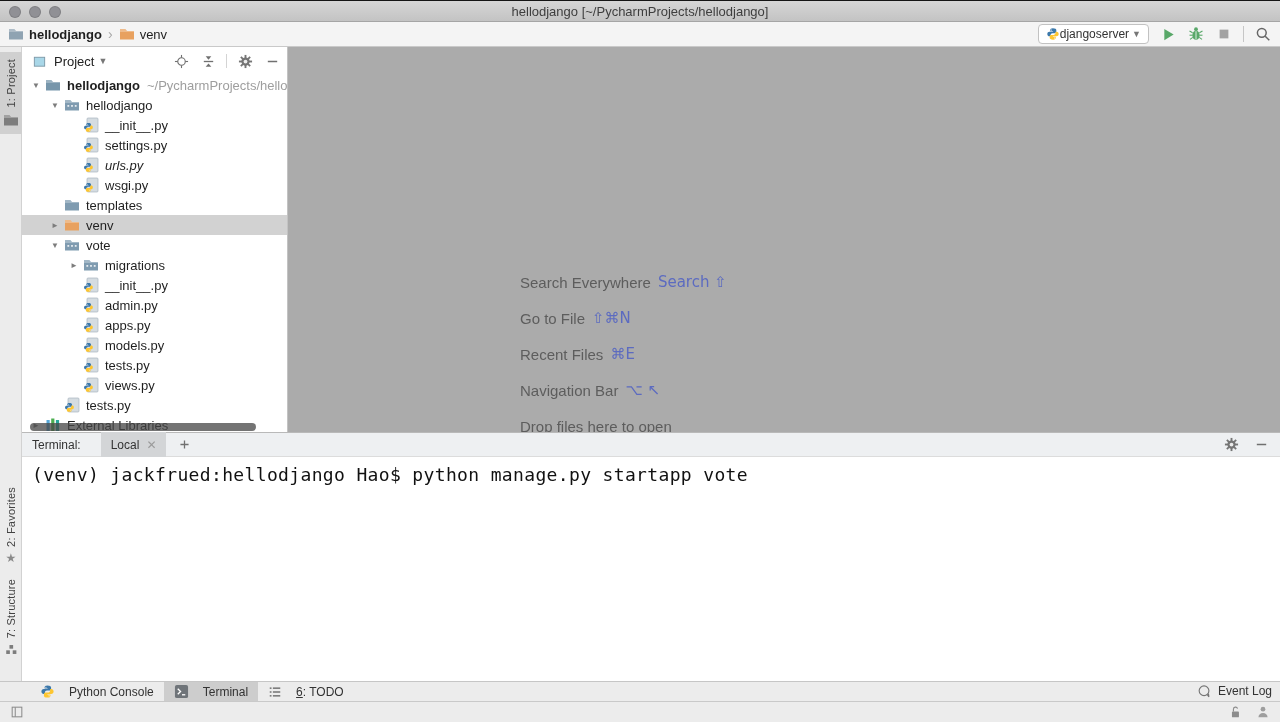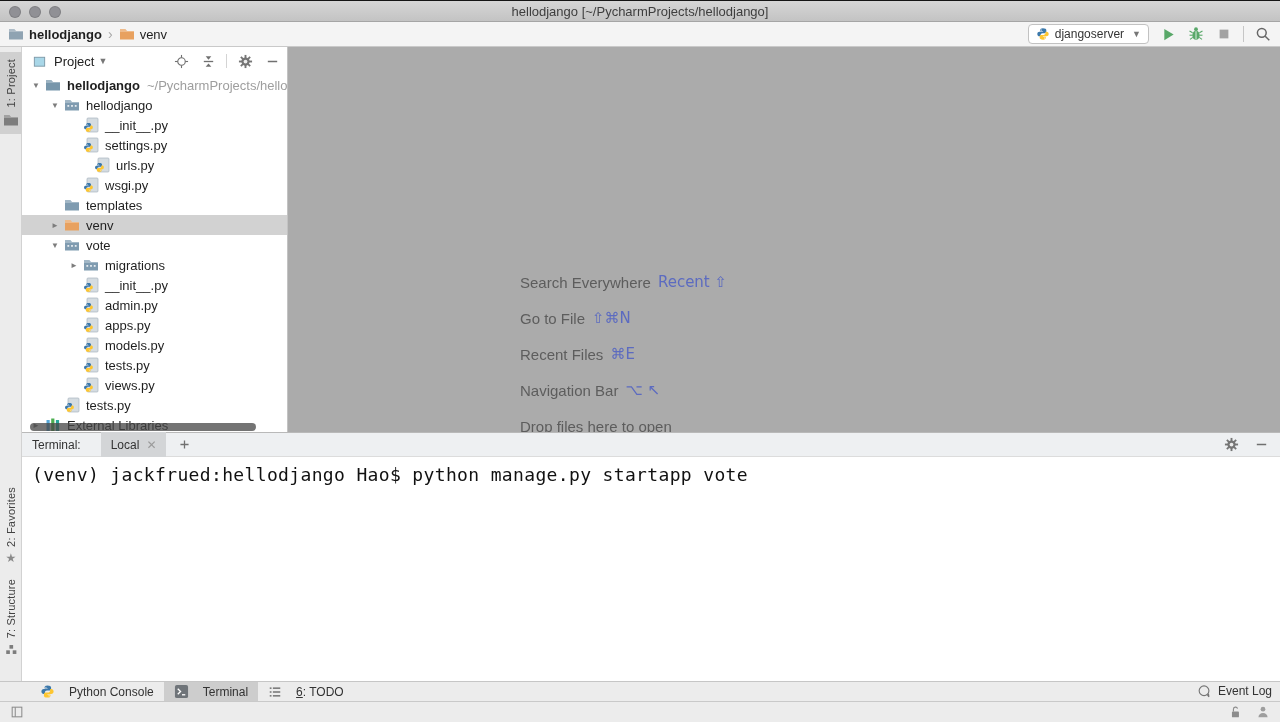--- a/index.html
+++ b/index.html
@@ -14,21 +14,21 @@
   .traffic span { width:12px; height:12px; border-radius:50%; background:#909095; border:1px solid rgba(0,0,0,.12); }
 
   
   .toolbar { position:absolute; top:22px; left:0; right:0; height:25px; background:#f4f4f4;
     border-bottom:1px solid #c9c9c9; display:flex; align-items:center; padding:0 8px; }
   .breadcrumbs { display:flex; align-items:center; gap:4px; flex:1; }
   .crumb { display:flex; align-items:center; gap:5px; cursor:default; }
   .crumb .lbl.bold { font-weight:bold; }
   .crumb-sep { color:#a8a8a8; font-size:14px; margin:0 2px; }
   .run-controls { display:flex; align-items:center; gap:10px; }
-  .run-pill { display:flex; align-items:center; gap:5px; background:#fff; border:1px solid #c2c2c2;
+  .run-pill { display:flex; align-items:center; background:#fff; border:1px solid #c2c2c2;
     border-radius:4px; height:20px; padding:0 7px; font-size:12px; color:#333; }
   .run-pill .dd { color:#777; font-size:9px; margin-left:3px; }
   .tbtn { display:inline-flex; width:18px; height:18px; align-items:center; justify-content:center; cursor:pointer; }
   .tb-divider { width:1px; height:16px; background:#c6c6c6; }
 
   
   .stripe { position:absolute; left:0; top:47px; bottom:41px; width:22px; background:#ececec; border-right:1px solid #d2d2d2; }
   .stripe-tab { position:absolute; left:0; width:22px; display:flex; flex-direction:column; align-items:center; gap:5px; padding:7px 0 6px; cursor:pointer; }
   .stripe-tab.selected { background:#d0d0d0; }
   .vlabel { writing-mode:vertical-rl; transform:rotate(180deg); font-size:11px; color:#424242; letter-spacing:.2px; white-space:nowrap; }
@@ -289,21 +289,21 @@
                 <path d="M7.9 1.5c-2.2 0-3 .9-3 2.1v1.2h3.2v.6H3.9c-1.3 0-2.4 1-2.4 2.6 0 1.7 1.1 2.7 2.4 2.7h1.3V9.2c0-1.2 1-2.2 2.2-2.2h2.6c1 0 1.8-.8 1.8-1.8V3.6c0-1.2-1.2-2.1-3.9-2.1z" fill="#3c78aa"></path>
                 <path d="M8.1 14.5c2.2 0 3-.9 3-2.1v-1.2H7.9v-.6h4.2c1.3 0 2.4-1 2.4-2.6 0-1.7-1.1-2.7-2.4-2.7h-1.3v1.5c0 1.2-1 2.2-2.2 2.2H6c-1 0-1.8.8-1.8 1.8v1.6c0 1.2 1.2 2.1 3.9 2.1z" fill="#fdc630"></path>
                 <circle cx="6.3" cy="3.4" r=".6" fill="#fff"></circle>
                 <circle cx="9.7" cy="12.6" r=".6" fill="#fff"></circle>
               </svg>
             </g>
           </svg>
         </span>
         <span class="tree-lbl ">settings.py</span>
       </div>
-      <div class="tree-row" style="padding-left: 54px;">
+      <div class="tree-row" style="padding-left: 43px; font-style: italic;">
         <span class="tw-arrow"></span>
         <span class="tree-ic">
           <svg width="16" height="16" viewBox="0 0 16 16">
             <rect x="4" y="1" width="11" height="14" rx="1" fill="#d5dce1" stroke="#a9b6c0" stroke-width=".7"></rect>
             <g transform="translate(0,5) scale(.68)">
               <svg width="16" height="16" viewBox="0 0 16 16">
                 <path d="M7.9 1.5c-2.2 0-3 .9-3 2.1v1.2h3.2v.6H3.9c-1.3 0-2.4 1-2.4 2.6 0 1.7 1.1 2.7 2.4 2.7h1.3V9.2c0-1.2 1-2.2 2.2-2.2h2.6c1 0 1.8-.8 1.8-1.8V3.6c0-1.2-1.2-2.1-3.9-2.1z" fill="#3c78aa"></path>
                 <path d="M8.1 14.5c2.2 0 3-.9 3-2.1v-1.2H7.9v-.6h4.2c1.3 0 2.4-1 2.4-2.6 0-1.7-1.1-2.7-2.4-2.7h-1.3v1.5c0 1.2-1 2.2-2.2 2.2H6c-1 0-1.8.8-1.8 1.8v1.6c0 1.2 1.2 2.1 3.9 2.1z" fill="#fdc630"></path>
                 <circle cx="6.3" cy="3.4" r=".6" fill="#fff"></circle>
                 <circle cx="9.7" cy="12.6" r=".6" fill="#fff"></circle>
@@ -507,21 +507,21 @@
         <span class="tree-lbl ">External Libraries</span>
       </div>
     </div>
   <div class="hscroll"></div>
 </div>
 
 <div class="editor">
   <div class="shortcuts" id="shortcuts">
       <div class="shortcut-line">
         <span class="sl-label">Search Everywhere</span>
-        <span class="sl-keys">Recent ⇧</span>
+        <span class="sl-keys">Search ⇧</span>
       </div>
       <div class="shortcut-line">
         <span class="sl-label">Go to File</span>
         <span class="sl-keys">⇧⌘N</span>
       </div>
       <div class="shortcut-line">
         <span class="sl-label">Recent Files</span>
         <span class="sl-keys">⌘E</span>
       </div>
       <div class="shortcut-line">

